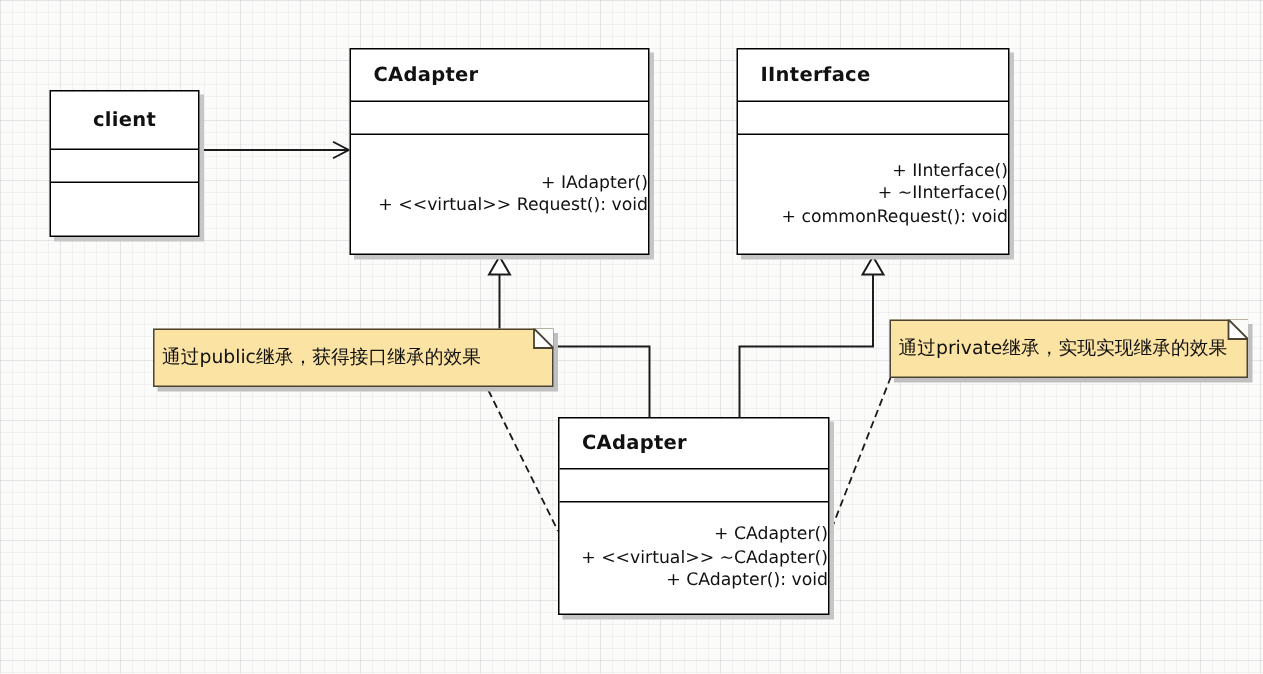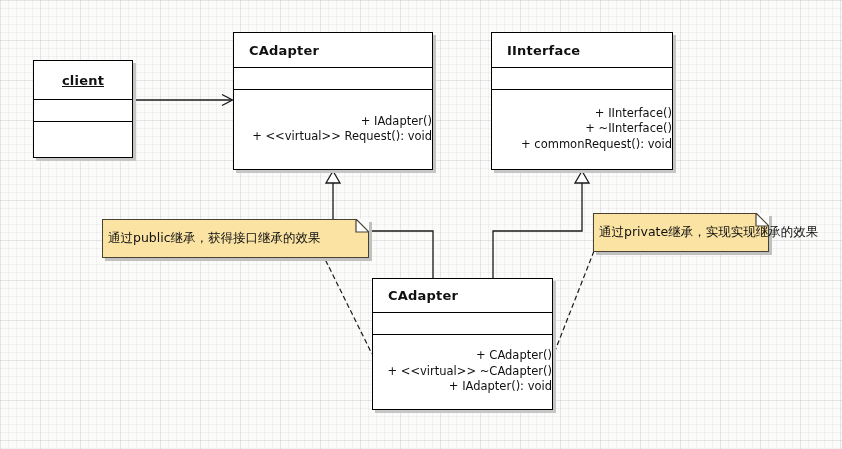--- a/index.html
+++ b/index.html
@@ -65,21 +65,21 @@
     <g stroke="#1a1a1a" stroke-width="1.3" fill="none">
       <polyline points="493,293 493,231 582,231 582,183"></polyline>
       <polygon points="582,171 575,183 589,183" fill="#ffffff"></polygon>
     </g>
 
     <line x1="322" y1="253" x2="372" y2="354" stroke="#1a1a1a" stroke-width="1.2" stroke-dasharray="5 3"></line>
     <line x1="594" y1="251" x2="553" y2="356" stroke="#1a1a1a" stroke-width="1.2" stroke-dasharray="5 3"></line>
   </svg>
 
   <div class="uml-class centered" style="left:33px; top:60px; width:100px; height:98px;">
-    <div class="uml-title" style="height:39px;text-decoration:underline;">client</div>
+    <div class="uml-title" style="height:39px;">client</div>
     <div class="uml-attrs" style="height:22px;"></div>
     <div class="uml-methods" style="height:34px;"></div>
   </div>
 
   <div class="uml-class" style="left:233px; top:32px; width:200px; height:138px;">
     <div class="uml-title" style="height:35px;">CAdapter</div>
     <div class="uml-attrs" style="height:22px;"></div>
     <div class="uml-methods" style="height:78px;">
       <div class="m">+ IAdapter()</div>
       <div class="m">+ &lt;&lt;virtual&gt;&gt; Request(): void</div>
@@ -95,33 +95,33 @@
       <div class="m">+ commonRequest(): void</div>
     </div>
   </div>
 
   <div class="uml-class" style="left:372px; top:278px; width:181px; height:132px;">
     <div class="uml-title" style="height:34px;">CAdapter</div>
     <div class="uml-attrs" style="height:22px;"></div>
     <div class="uml-methods" style="height:73px;">
       <div class="m">+ CAdapter()</div>
       <div class="m">+ &lt;&lt;virtual&gt;&gt; ~CAdapter()</div>
-      <div class="m">+ IAdapter(): void</div>
+      <div class="m">+ CAdapter(): void</div>
     </div>
   </div>
 
   <div class="note" style="left:102px; top:219px; width:267px; height:39px;">
     <span>通过public继承，获得接口继承的效果</span>
     <svg class="fold" width="15" height="15" viewBox="0 0 15 15">
       <polygon points="2,0 15,0 15,13" fill="#fbfbfa"></polygon>
       <polygon points="2,0 15,13 2,13" fill="#ffffff" stroke="#4a4233" stroke-width="1.2"></polygon>
     </svg>
   </div>
 
-  <div class="note" style="left:593px; top:213px; width:176px; height:39px;">
+  <div class="note" style="left:593px; top:213px; width:239px; height:39px;">
     <span>通过private继承，实现实现继承的效果</span>
     <svg class="fold" width="15" height="15" viewBox="0 0 15 15">
       <polygon points="2,0 15,0 15,13" fill="#fbfbfa"></polygon>
       <polygon points="2,0 15,13 2,13" fill="#ffffff" stroke="#4a4233" stroke-width="1.2"></polygon>
     </svg>
   </div>
 
 </div>
 
 </body></html>

